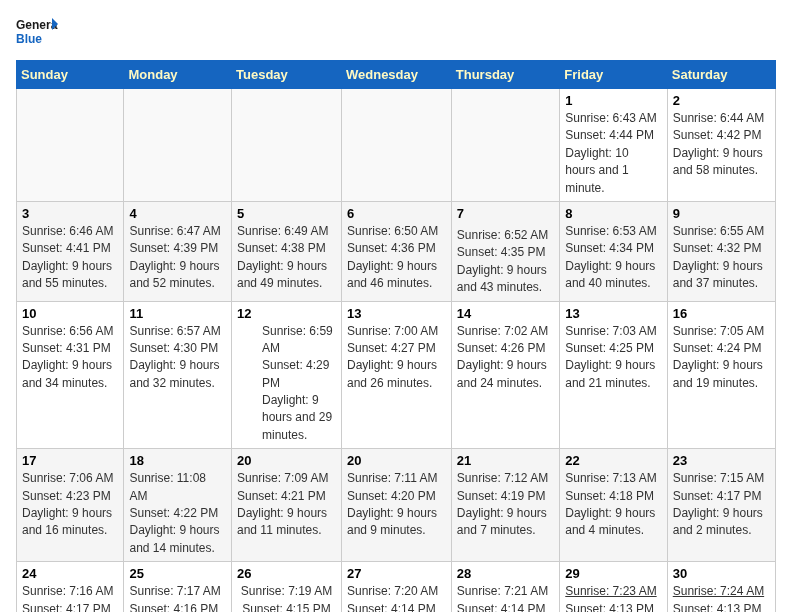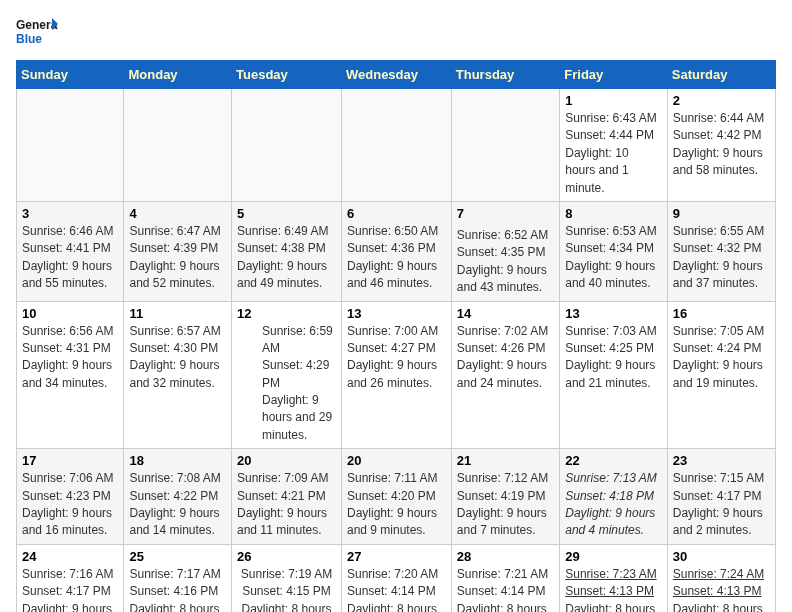--- a/index.html
+++ b/index.html
@@ -212,21 +212,21 @@
       </tr>
       <tr>
         <td>
           <span class="day-number">17</span>
           <div class="day-info" style="white-space: pre-line;">Sunrise: 7:06 AM
 Sunset: 4:23 PM
 Daylight: 9 hours and 16 minutes.</div>
         </td>
         <td>
           <span class="day-number">18</span>
-          <div class="day-info" style="white-space: pre-line;">Sunrise: 7:08 AM
+          <div class="day-info" style="white-space: pre-line;">Sunrise: 11:08 AM
 Sunset: 4:22 PM
 Daylight: 9 hours and 14 minutes.</div>
         </td>
         <td>
           <span class="day-number">20</span>
           <div class="day-info" style="white-space: pre-line;">Sunrise: 7:09 AM
 Sunset: 4:21 PM
 Daylight: 9 hours and 11 minutes.</div>
         </td>
         <td>
@@ -236,21 +236,21 @@
 Daylight: 9 hours and 9 minutes.</div>
         </td>
         <td>
           <span class="day-number">21</span>
           <div class="day-info" style="white-space: pre-line;">Sunrise: 7:12 AM
 Sunset: 4:19 PM
 Daylight: 9 hours and 7 minutes.</div>
         </td>
         <td>
           <span class="day-number">22</span>
-          <div class="day-info" style="white-space: pre-line; font-style: italic;">Sunrise: 7:13 AM
+          <div class="day-info" style="white-space: pre-line;">Sunrise: 7:13 AM
 Sunset: 4:18 PM
 Daylight: 9 hours and 4 minutes.</div>
         </td>
         <td>
           <span class="day-number">23</span>
           <div class="day-info" style="white-space: pre-line;">Sunrise: 7:15 AM
 Sunset: 4:17 PM
 Daylight: 9 hours and 2 minutes.</div>
         </td>
       </tr>

